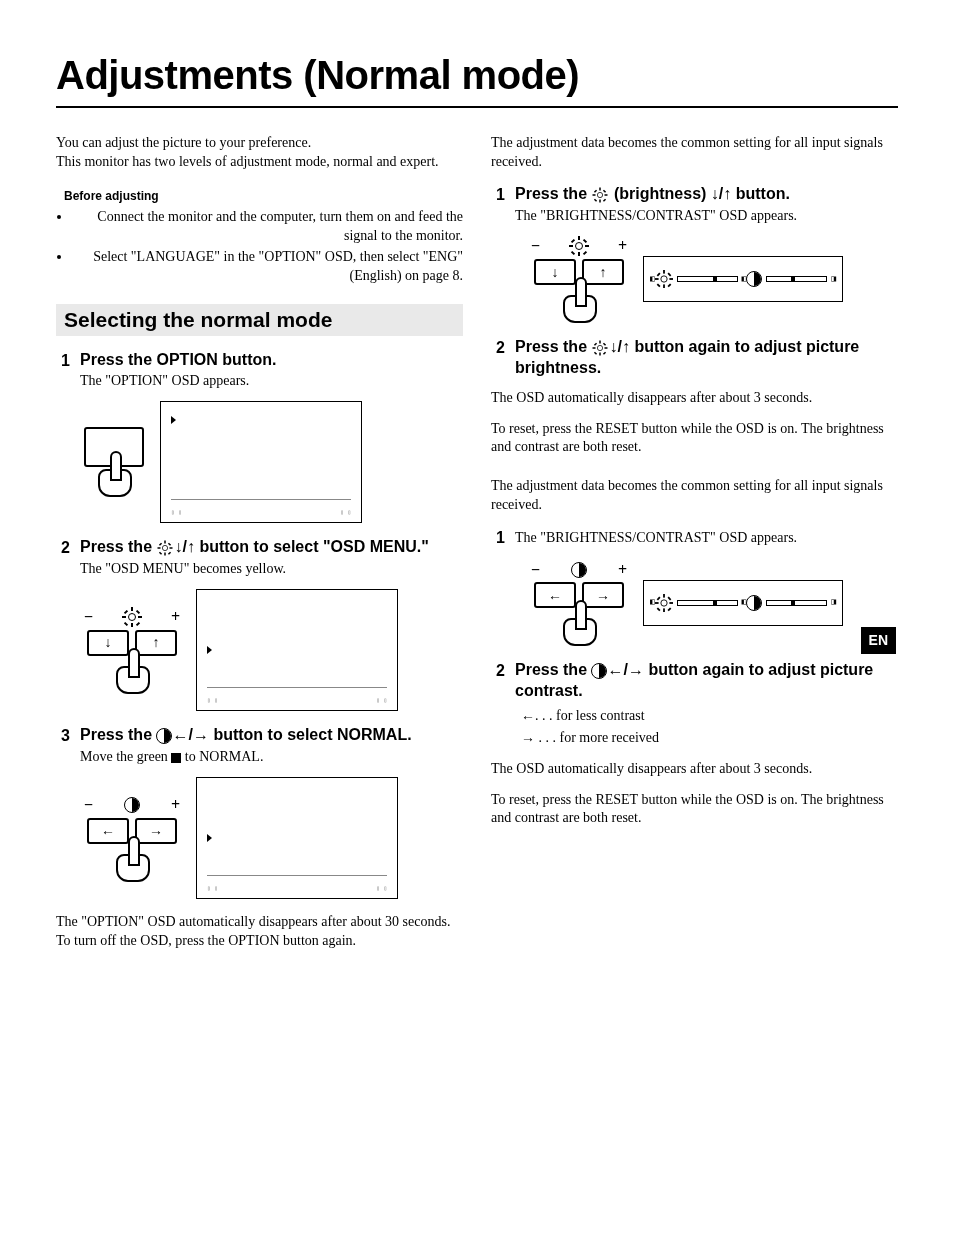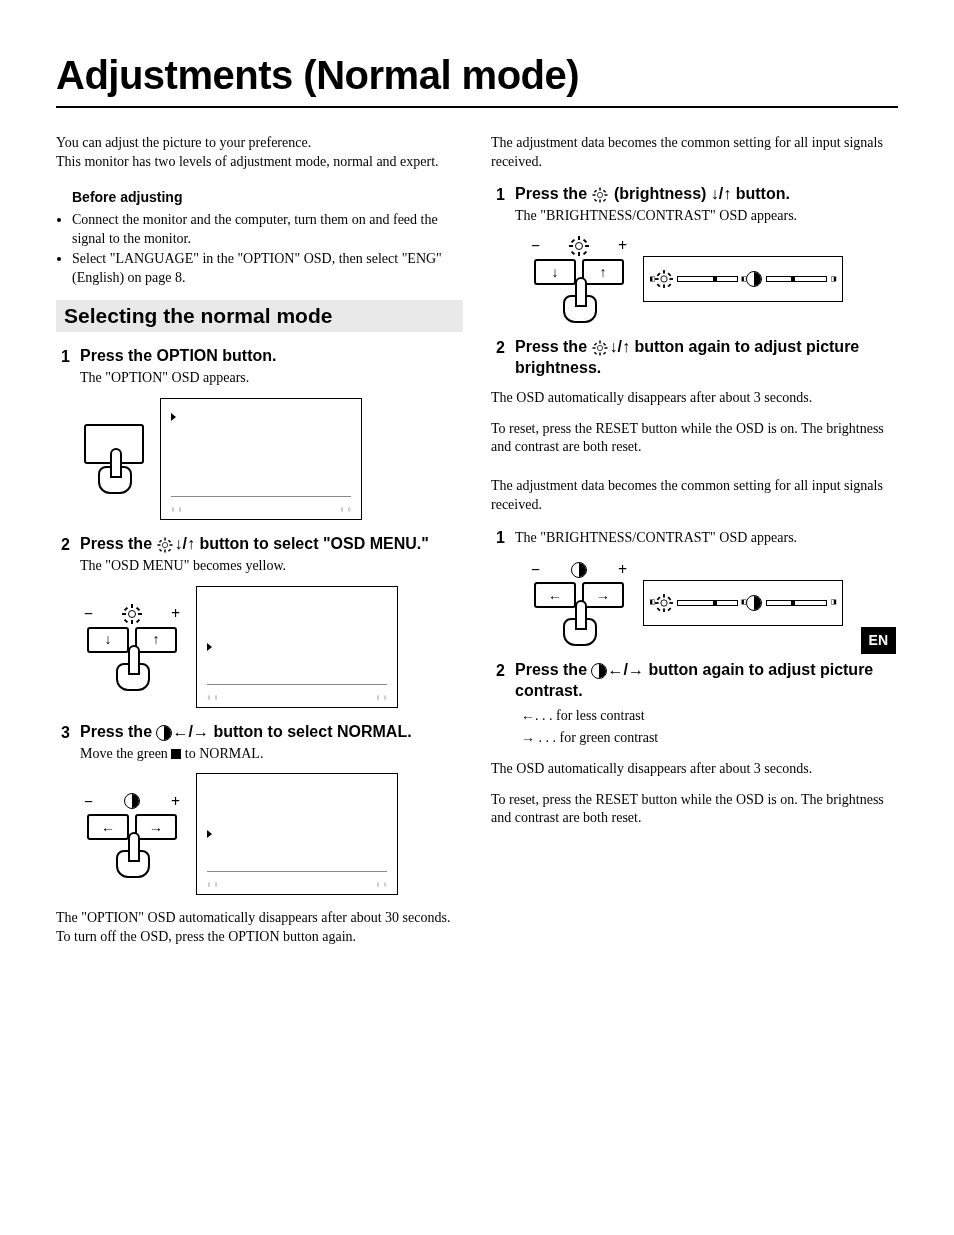--- a/index.html
+++ b/index.html
@@ -31,26 +31,27 @@
   }
   .col {
     flex: 1;
     min-width: 0;
   }
   p { margin: 0 0 12px 0; }
   .intro { margin-bottom: 16px; }
   .subhead {
     font-family: "Helvetica Neue", Helvetica, Arial, sans-serif;
     font-weight: 700;
-    font-size: 14px;
-    margin: 0 0 4px 16px;
+    font-size: 12px;
+    margin: 0 0 4px 8px;
   }
   ul.bullets {
-    margin: 0 0 12px 0;
+    margin: 0 0 18px 0;
     padding-left: 16px;
+    text-align: right;
   }
   ul.bullets li { margin-bottom: 2px; }
   h2.section {
     font-family: "Helvetica Neue", Helvetica, Arial, sans-serif;
     font-weight: 900;
     font-size: 21px;
     background: #e9e9e9;
     padding: 4px 8px;
     margin: 0 0 14px 0;
     line-height: 1.15;
@@ -526,21 +527,21 @@
       </div>
 
       <div class="step">
         <div class="step-num">2</div>
         <div class="step-body">
           <div class="step-title">
             <span>Press the </span><span class="contrast-icon" style="display:inline-block;vertical-align:middle;"></span><span class="sym">←</span><span class="sym">/</span><span class="sym">→</span><span> button again to adjust picture contrast.</span>
           </div>
           <ul class="indent-list">
             <li><span class="sym">←</span><span>. . . for less contrast</span></li>
-            <li><span class="sym">→</span><span> . . . for green contrast</span></li>
+            <li><span class="sym">→</span><span> . . . for more received</span></li>
           </ul>
         </div>
       </div>
 
       <p>The OSD automatically disappears after about 3 seconds.</p>
       <p>To reset,  press the RESET button while the OSD is on. The brightness and contrast are both reset.</p>
     </div>
   </div>
 </div>
 

